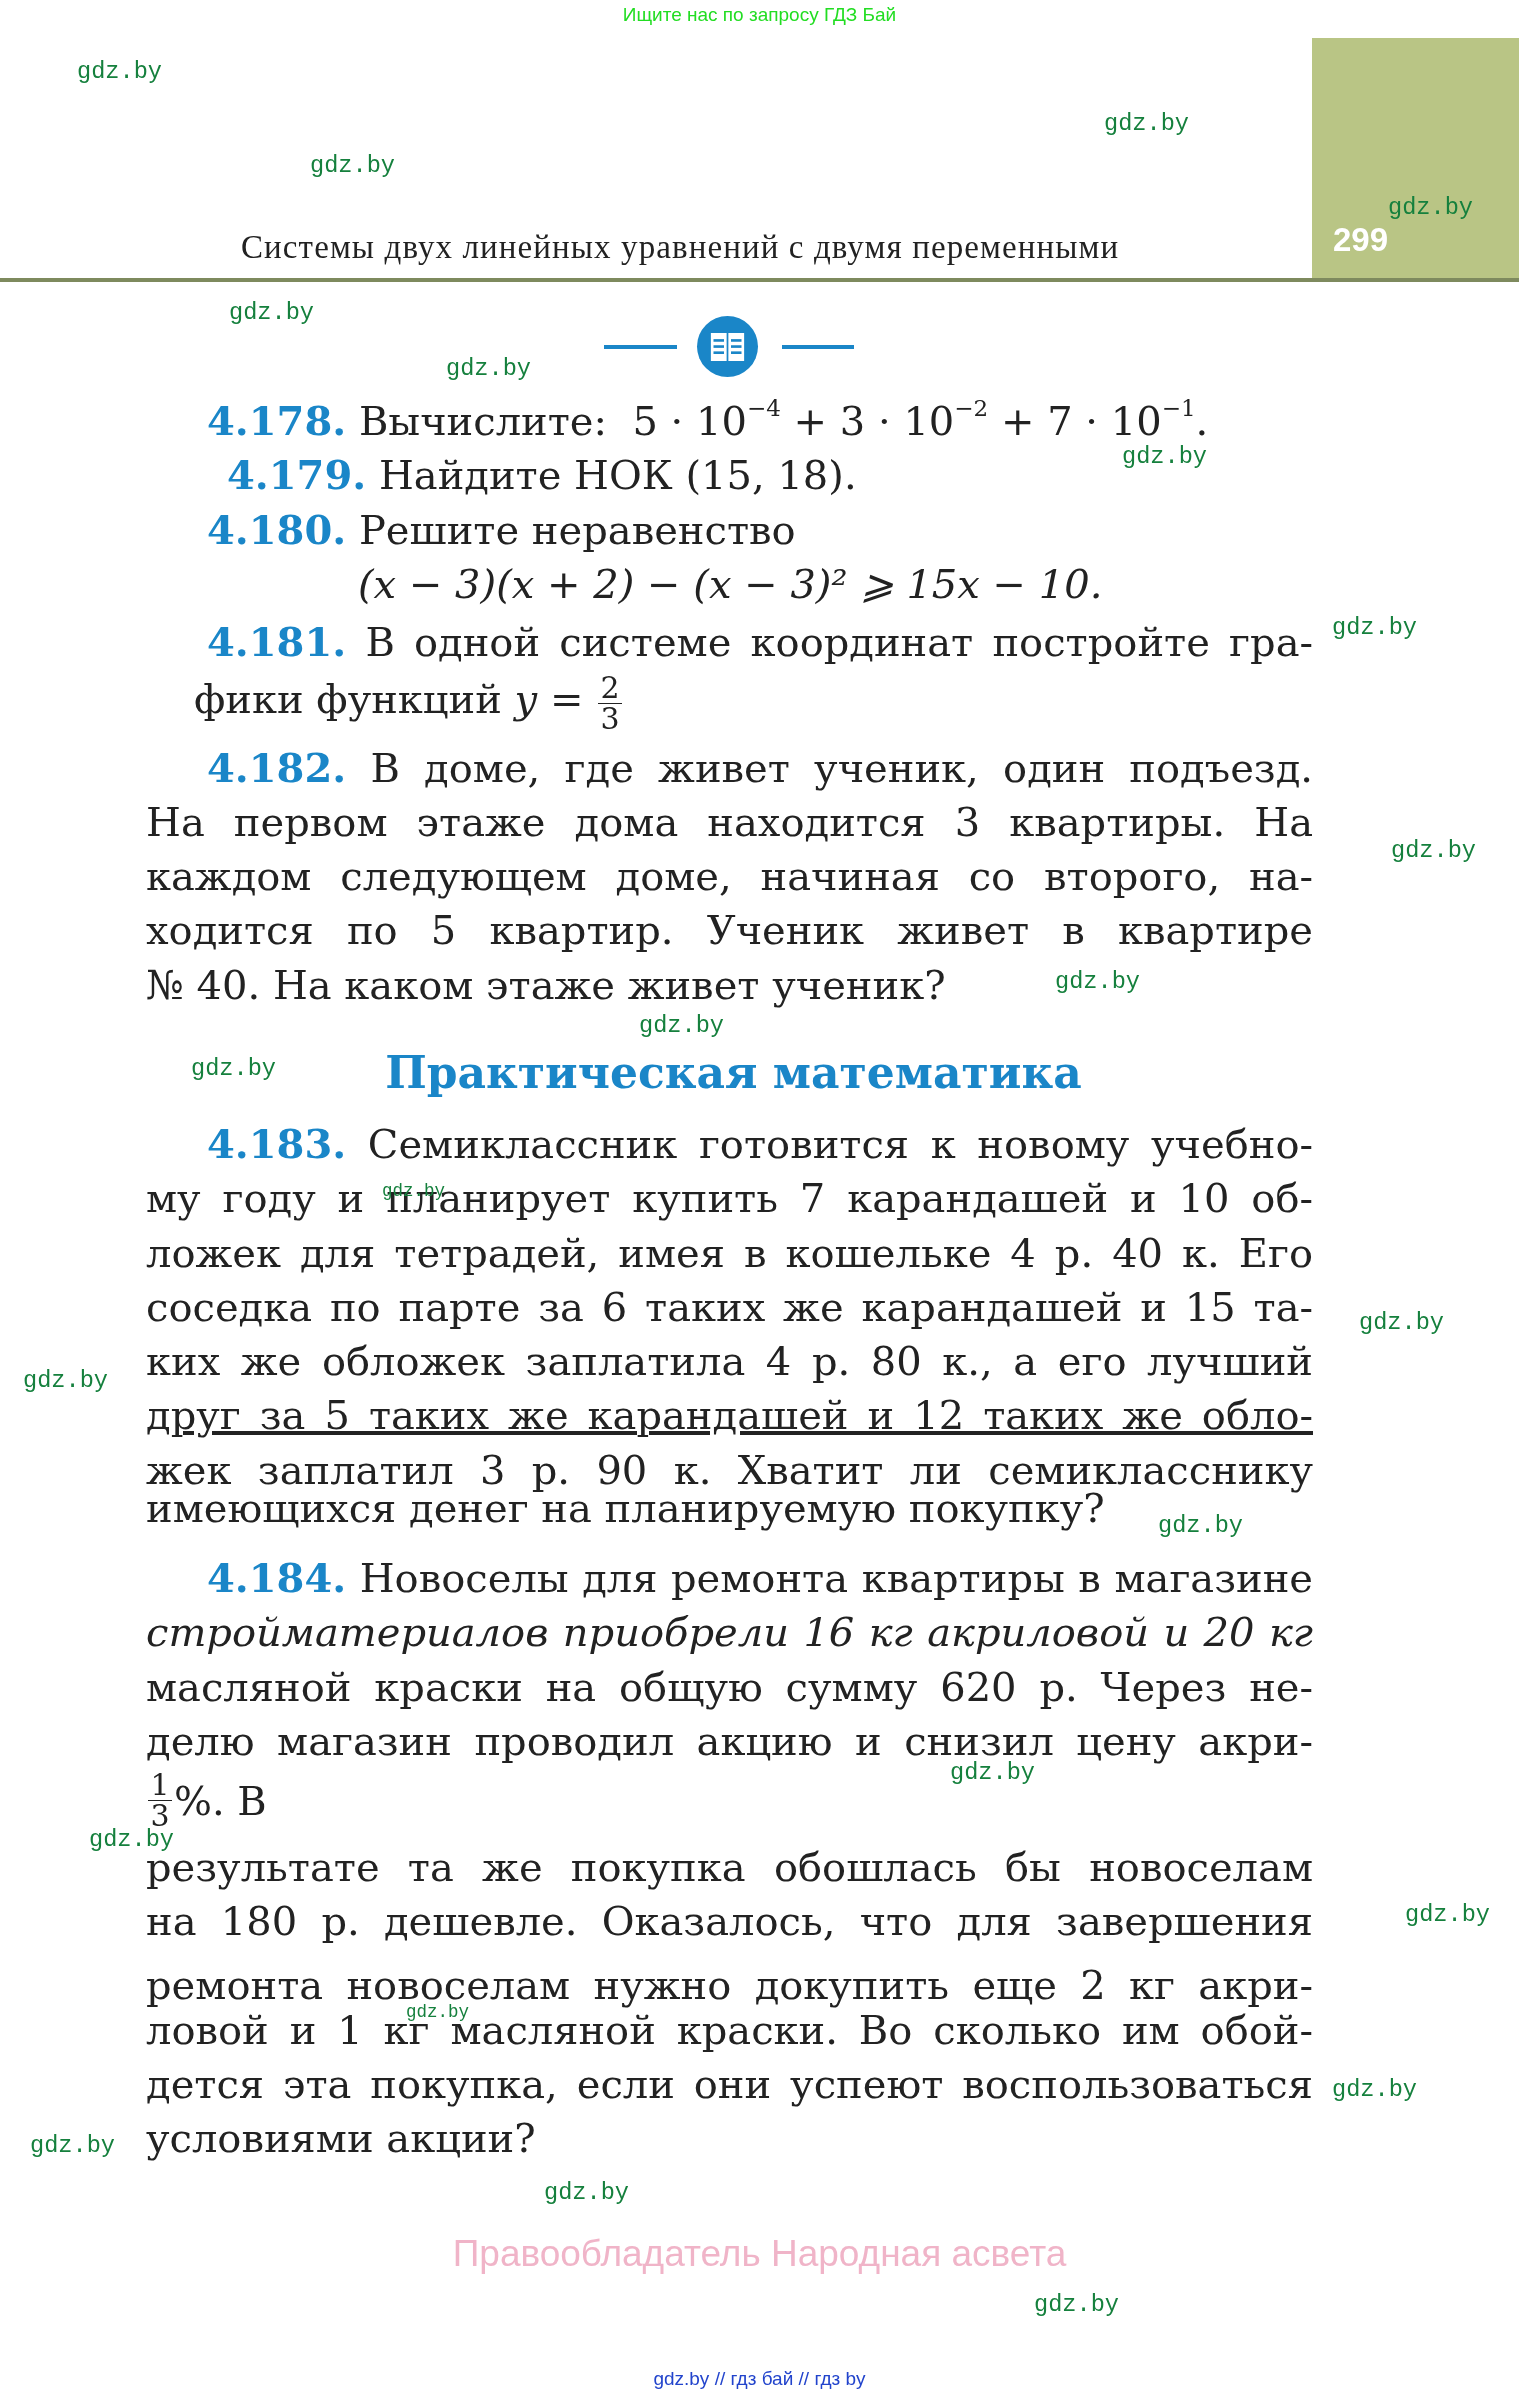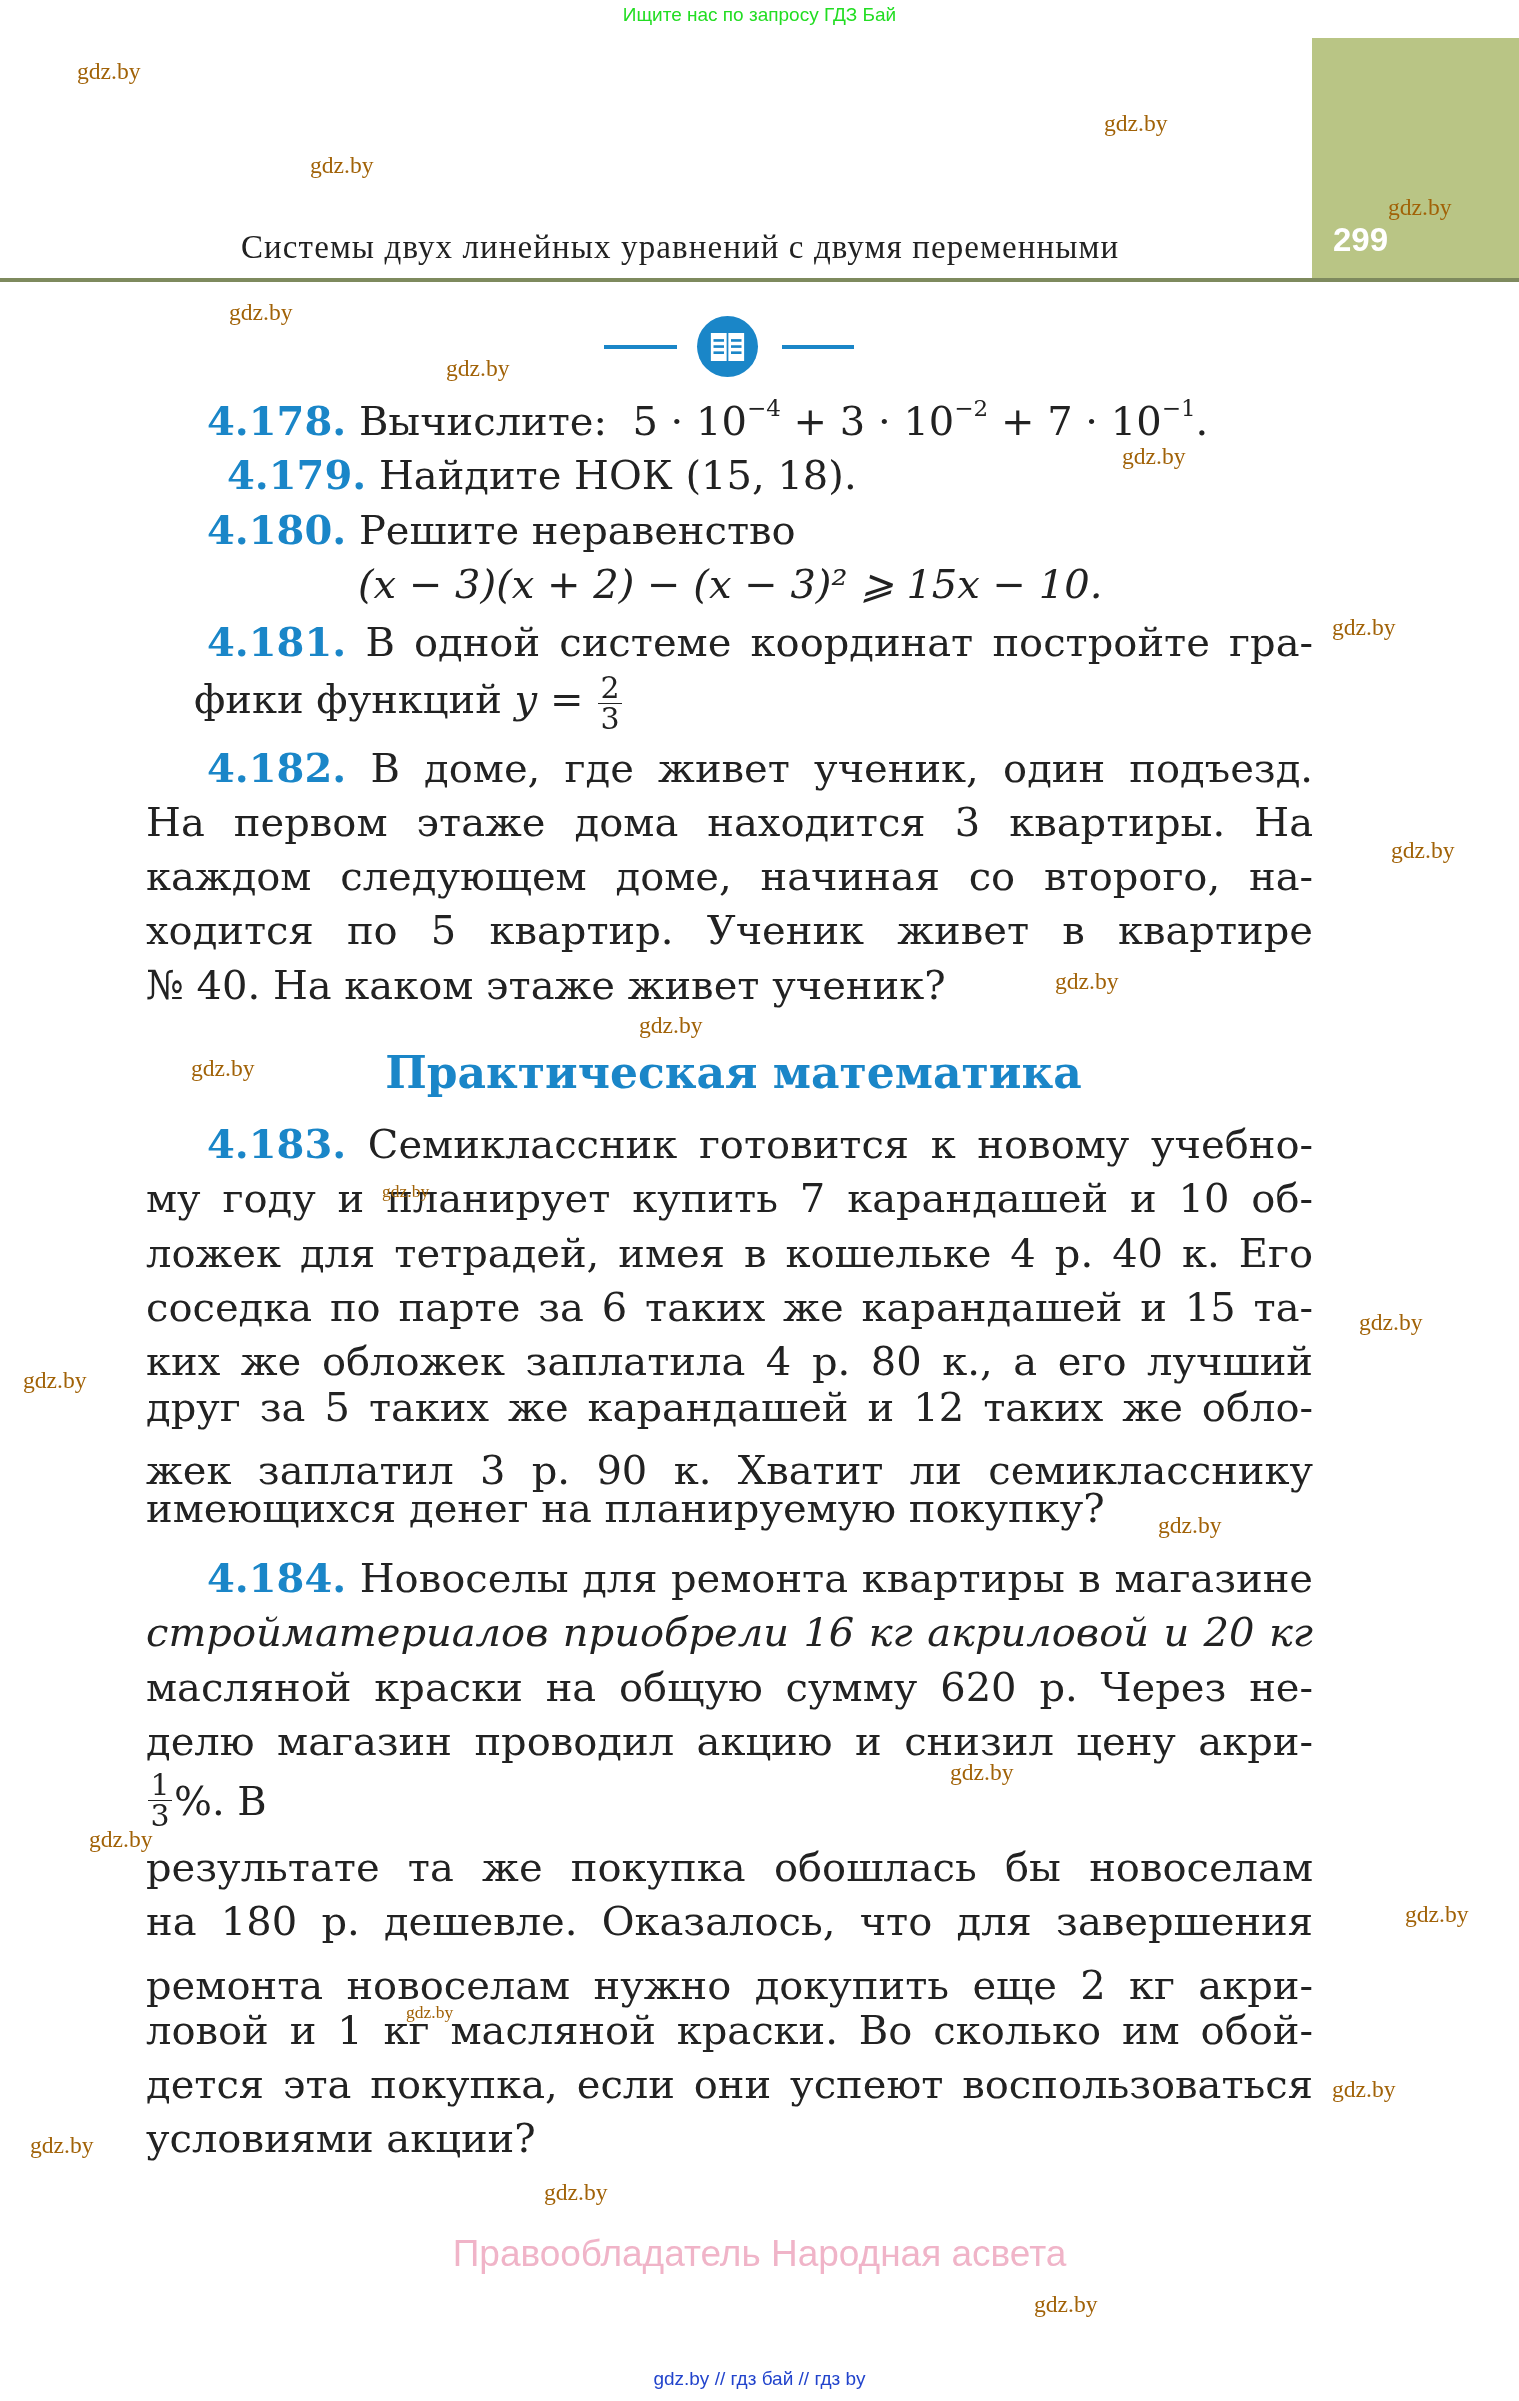--- a/index.html
+++ b/index.html
@@ -10,21 +10,21 @@
                 font-family:"Liberation Sans", sans-serif; font-size:19px; color:#22dd22; }
   .green-panel { left:1312px; top:38px; width:207px; height:242px; background:#b9c585; }
   .page-num { left:1333px; top:221px; font-family:"Liberation Sans", sans-serif;
               font-weight:bold; font-size:33px; color:#ffffff; }
   .header-title { left:241px; top:229px; width:1041px; font-family:"Liberation Serif", serif;
                   font-size:33px; letter-spacing:1.1px; color:#222; white-space:nowrap; }
   .header-rule { left:0; top:278px; width:1519px; height:4.4px; background:#7e8a5e; }
   .book-line { height:4.4px; background:#1a86c8; top:345px; }
   .book-circle { left:697px; top:316px; width:61px; height:61px; border-radius:50%; background:#1a86c8; }
   .book-circle svg { position:absolute; left:13px; top:15.8px; }
-  .wm { font-family:Liberation Serif, serif; font-size:23.6px; color:#a16207; white-space:nowrap; }
+  .wm { font-family:Liberation Mono, monospace; font-size:23.6px; color:#15803d; white-space:nowrap; }
   .wm.small { font-size:17.5px; }
   .body { left:146px; width:1167px; font-size:40px; line-height:54px; }
   .line { position:absolute; left:0; width:1167px; white-space:nowrap; }
   .just { text-align:justify; text-align-last:justify; }
   .num { color:#1a86c8; font-weight:bold; }
   .ind { padding-left:61px; box-sizing:border-box; }
   .math { font-style:normal; }
   .it { font-style:italic; }
   sup { font-size:23px; vertical-align:19px; line-height:0; }
   .frac { display:inline-block; vertical-align:middle; text-align:center; line-height:1; font-size:30px; margin:0 1.8px; }
@@ -102,21 +102,21 @@
 
 <div class="abs body" style="top:1117px;">
   <div class="line just ind" style="top:0;">
     <span class="num">4.183.</span>
     <span>Семиклассник готовится к новому учебно-</span>
   </div>
   <div class="line just" style="top:54px;">му году и планирует купить 7 карандашей и 10 об-</div>
   <div class="line just" style="top:109px;">ложек для тетрадей, имея в кошельке 4 р. 40 к. Его</div>
   <div class="line just" style="top:163px;">соседка по парте за 6 таких же карандашей и 15 та-</div>
   <div class="line just" style="top:217px;">ких же обложек заплатила 4 р. 80 к., а его лучший</div>
-  <div class="line just" style="top:263px;">друг за 5 таких же карандашей и 12 таких же обло-</div>
+  <div class="line just" style="top:271px;text-decoration:underline;">друг за 5 таких же карандашей и 12 таких же обло-</div>
   <div class="line just" style="top:326px;">жек заплатил 3 р. 90 к. Хватит ли семикласснику</div>
   <div class="line" style="top:364px;">имеющихся денег на планируемую покупку?</div>
 </div>
 
 <div class="abs body" style="top:1551px;">
   <div class="line just ind" style="top:0;">
     <span class="num">4.184.</span>
     <span>Новоселы для ремонта квартиры в магазине</span>
   </div>
   <div class="line just" style="top:54px;font-style:italic;">стройматериалов приобрели 16 кг акриловой и 20 кг</div>

